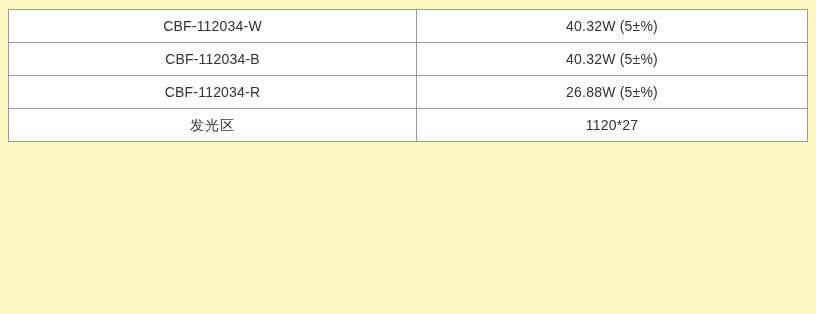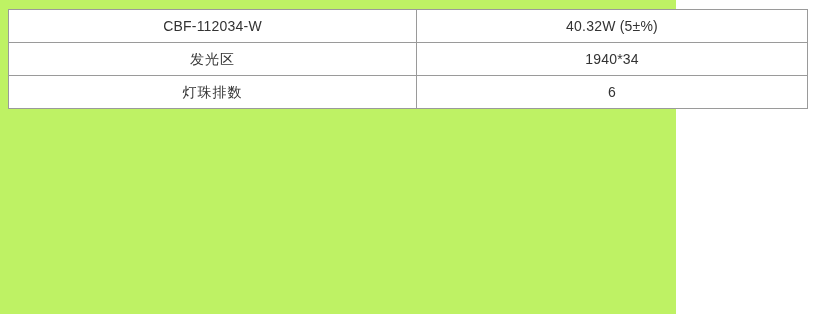--- a/index.html
+++ b/index.html
@@ -9,23 +9,23 @@
   }
   body {
     width: 816px;
     height: 314px;
     overflow: hidden;
     font-family: "Liberation Sans", "DejaVu Sans", sans-serif;
     -webkit-font-smoothing: antialiased;
   }
   .page {
     position: relative;
-    width: 676px;
+    width: 816px;
     height: 314px;
-    background: #bef264;
+    background: #fef9c3;
   }
   .spec-table-wrap {
     position: absolute;
     left: 8px;
     top: 9px;
     width: 799px;
   }
   table.spec-table {
     border-collapse: collapse;
     table-layout: fixed;
@@ -63,32 +63,36 @@
         <col class="col-param">
         <col class="col-value">
       </colgroup>
       <tbody>
 
         <tr>
           <td class="cell-param">CBF-112034-W</td>
           <td class="cell-value">40.32W (5±%)</td>
         </tr>
 
-
+        <tr>
+          <td class="cell-param">CBF-112034-B</td>
+          <td class="cell-value">40.32W (5±%)</td>
+        </tr>
 
 
         <tr>
+          <td class="cell-param">CBF-112034-R</td>
+          <td class="cell-value">26.88W (5±%)</td>
+        </tr>
+
+        <tr>
           <td class="cell-param cn-text">发光区</td>
-          <td class="cell-value">1940*34</td>
+          <td class="cell-value">1120*27</td>
         </tr>
 
 
 
 
-        <tr>
-          <td class="cell-param cn-text">灯珠排数</td>
-          <td class="cell-value">6</td>
-        </tr>
 
       </tbody>
     </table>
   </div>
 </div>
 
 </body></html>

